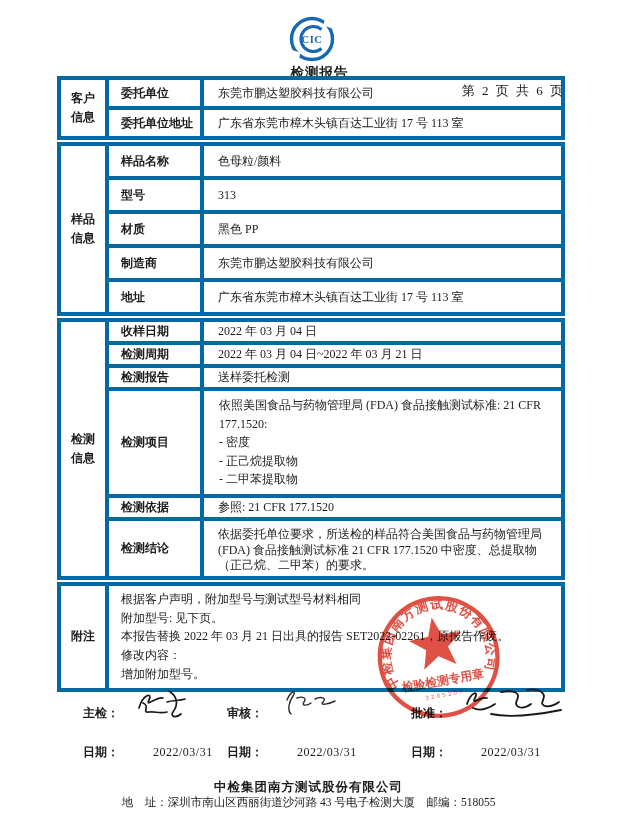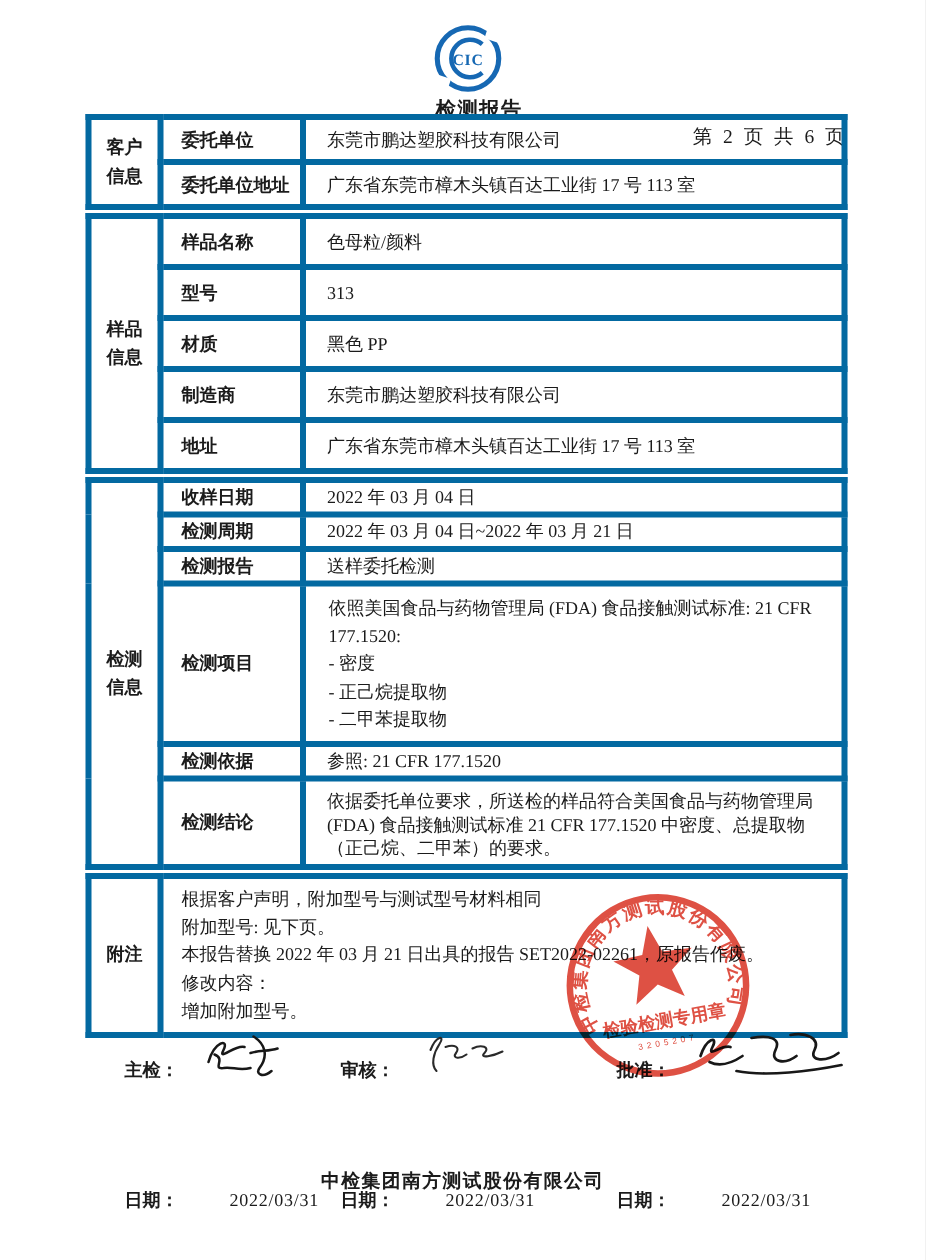--- a/index.html
+++ b/index.html
@@ -25,21 +25,21 @@
   .sec3 td.r-short{height:23px;}
   .sec3 td.r-items{padding-top:5px;padding-bottom:5px;}
   .sec3 .item-line{line-height:18.6px;padding-left:14px;}
   .sec3 td.r-concl{line-height:15.6px;padding-top:6px;padding-bottom:2px;}
   .notes-cell{padding:4px 10px 4px 12px !important;vertical-align:top !important;}
   .notes-line{line-height:18.8px;}
 
   
   .sig-area{position:absolute;top:684px;left:57px;width:508px;font-size:12px;}
   .sig-cols{display:flex;}
-  .sig-col{display:flex;flex-direction:column;gap:48px;}
+  .sig-col{display:flex;flex-direction:column;}
   .sig-col.c1{width:162px;}
   .sig-col.c2{width:180px;}
   .sig-col.c3{flex:1;}
   .sig-row{display:flex;align-items:flex-end;height:38px;}
   .sig-label{font-weight:600;padding-left:26px;white-space:nowrap;}
   .sig-col.c2 .sig-label,.sig-col.c3 .sig-label{padding-left:8px;}
   .sig-img{margin-left:14px;}
   .date-row{display:flex;height:20px;margin-top:20px;align-items:center;}
   .date-val{margin-left:34px;letter-spacing:.5px;}
 
@@ -237,15 +237,16 @@
     </defs>
     <text font-size="12.5" fill="#dc4234" font-weight="bold" letter-spacing="1.2" font-family="'Liberation Serif',serif">
       <textPath href="#arcTop" startOffset="50%" text-anchor="middle">中检集团南方测试股份有限公司</textPath>
     </text>
     <text x="65" y="90" text-anchor="middle" font-size="11.5" font-weight="bold" fill="#dc4234" font-family="'Liberation Serif',serif">检验检测专用章</text>
     <text x="65" y="102" text-anchor="middle" font-size="5.5" fill="#dc4234" letter-spacing="2.5" font-family="'Liberation Sans',sans-serif">3205207</text>
   </svg>
 
   <div class="footer">
     <div class="ft-company">中检集团南方测试股份有限公司</div>
+    <div class="ft-line">地　址：深圳市南山区西丽街道沙河路 43 号电子检测大厦　邮编：518055</div>
   </div>
 
 </div>
 
 </body></html>

